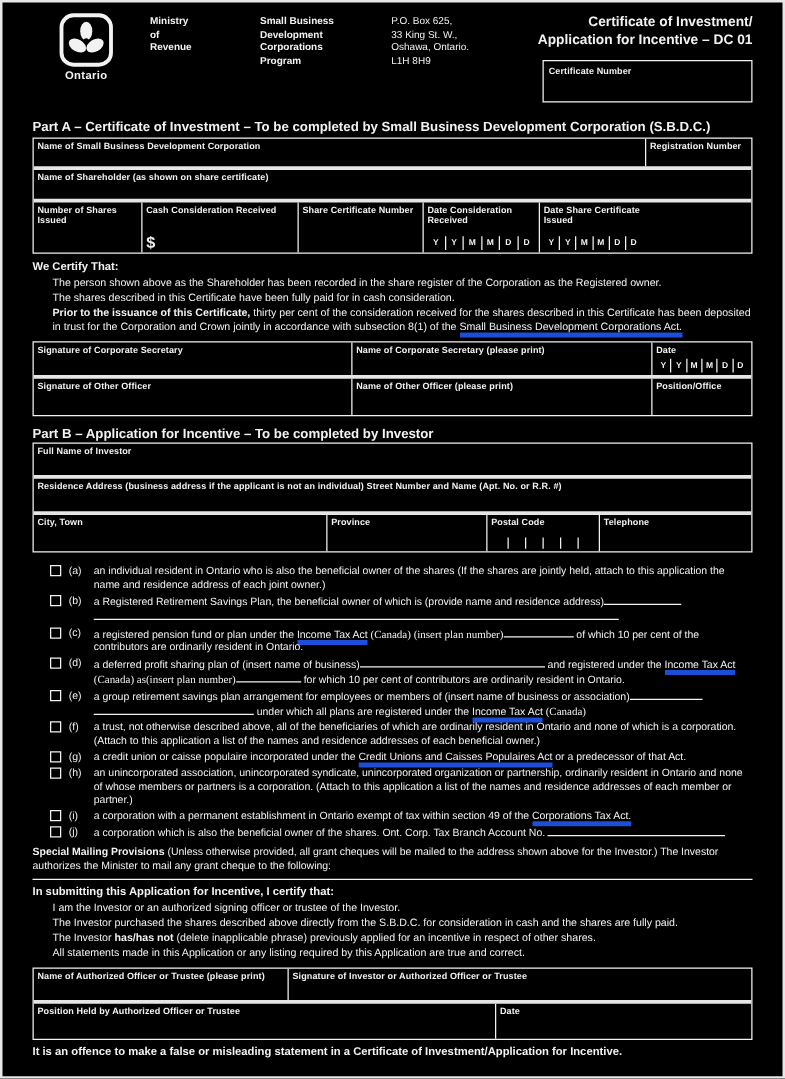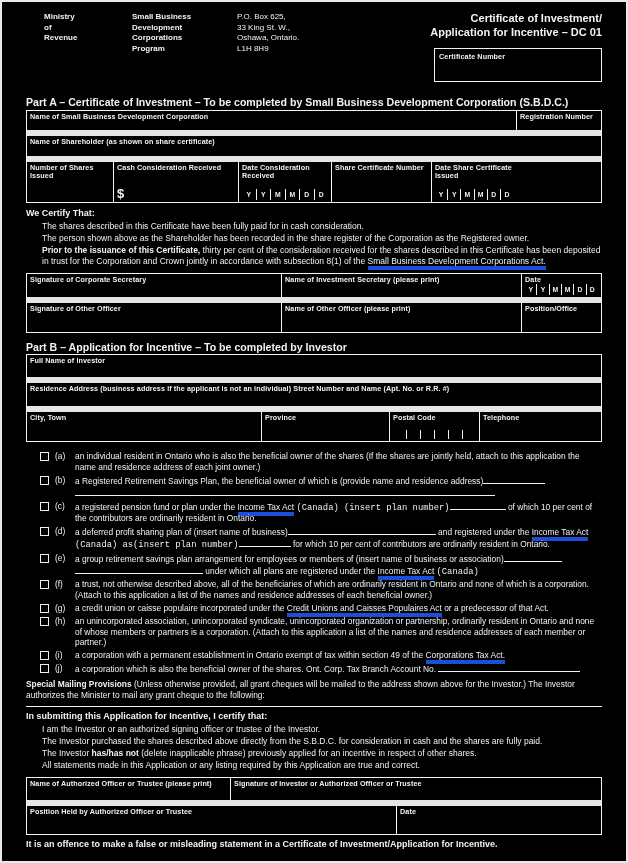--- a/index.html
+++ b/index.html
@@ -21,21 +21,21 @@
   .hcol.c1{margin-left:18px;width:70px;}
   .hcol.c2{margin-left:18px;width:105px;}
   .hcol.c3{width:110px;font-weight:400;}
   .htitle{position:absolute;right:0;top:3px;text-align:right;font-size:11px;line-height:14px;font-weight:700;}
   .certbox{position:absolute;right:0;top:40px;width:168px;height:34px;border:1px solid #f2f2f2;padding:2px 4px;}
   .fl{font-size:7.2px;font-weight:700;line-height:8.5px;letter-spacing:.1px;}
   
   .ptitle{font-size:10.6px;font-weight:700;margin:3px 0 2px 0;}
   
   .tbl{border:1px solid #f2f2f2;}
-  .tr{display:flex;border-bottom:6px solid #e5e5e5;}
+  .tr{display:flex;border-bottom:3px solid #e5e5e5;}
   .tr:last-child{border-bottom:none;}
   .cell{border-right:1px solid #f2f2f2;padding:2px 3px;display:flex;flex-direction:column;}
   .cell:last-child{border-right:none;}
   .h26{height:25px;} .h27{height:26px;} .h40{height:40px;} .h30{height:29px;} .h28{height:28px;justify-content:center;}
   .dollar{font-size:13px;font-weight:700;margin-top:auto;line-height:12px;}
   .dlrow{display:flex;margin-top:auto;height:11px;}
   .dlrow span{flex:1;text-align:center;font-size:6.8px;font-weight:700;border-left:1px solid #f2f2f2;line-height:11px;}
   .dlrow span:first-child{border-left:none;}
   .pticks{display:flex;margin-top:auto;height:9px;}
   .pticks i{flex:1;border-left:1px solid #f2f2f2;}
@@ -46,33 +46,45 @@
   .certify-l{margin-left:16px;margin-bottom:1px;font-size:8.5px;line-height:11px;}
   
   .cbx-list{margin:9px 0 4px 14px;}
   .cbx-item{display:flex;align-items:flex-start;margin-bottom:2px;}
   .cbx{width:9px;height:9px;border:1px solid #f2f2f2;flex:0 0 9px;margin-top:1px;}
   .cbx-label{flex:0 0 16px;margin-left:6px;margin-right:4px;}
   .cbx-text{flex:1;line-height:10.8px;}
   
   .seg-bold{font-weight:700;}
   .seg-underline{border-bottom:4px solid #1d4ed8;}
-  .seg-mono{font-family:Liberation Mono, monospace;font-size:8.8px;}
+  .seg-mono{font-family:Liberation Serif, serif;font-size:8.8px;}
   .seg-blank{display:inline-block;border-bottom:1px solid #f2f2f2;height:9px;vertical-align:baseline;}
   .para{margin-top:3px;line-height:11px;}
   .hrule{border-top:1px solid #f2f2f2;margin:5px -0px 4px 0;}
   .footer-warning{font-size:9px;font-weight:700;margin-top:4px;}
 </style>
 </head>
 <body>
 
 <div class="page">
   <div class="content">
 
     <div class="hdr">
+      <div class="logo-wrap">
+        <svg width="44" height="44" viewBox="0 0 100 100">
+          <rect x="5" y="5" width="90" height="90" rx="22" fill="none" stroke="#f2f2f2" stroke-width="7"></rect>
+          <g fill="#f2f2f2">
+            <ellipse cx="50" cy="34" rx="11" ry="17"></ellipse>
+            <ellipse cx="34" cy="60" rx="11" ry="17" transform="rotate(120 34 60)"></ellipse>
+            <ellipse cx="66" cy="60" rx="11" ry="17" transform="rotate(240 66 60)"></ellipse>
+          </g>
+          <circle cx="50" cy="52" r="5" fill="#000"></circle>
+        </svg>
+        <div class="brand">Ontario</div>
+      </div>
       <div class="hcol c1">
         <div>Ministry</div>
         <div>of</div>
         <div>Revenue</div>
       </div>
       <div class="hcol c2">
         <div>Small Business</div>
         <div>Development</div>
         <div>Corporations</div>
         <div>Program</div>
@@ -109,39 +121,39 @@
         </div>
       </div>
       <div class="tr h40">
         <div class="cell" style="flex:0 0 87px">
           <span class="fl">Number of Shares Issued</span>
         </div>
         <div class="cell" style="flex:0 0 125px">
           <span class="fl">Cash Consideration Received</span>
           <span class="dollar">$</span>
         </div>
+        <div class="cell" style="flex:0 0 100px">
+          <span class="fl">Share Certificate Number</span>
+        </div>
         <div class="cell" style="flex:0 0 93px">
           <span class="fl">Date Consideration Received</span>
           <span class="dlrow">
   <span>Y</span>
 
   <span>Y</span>
 
   <span>M</span>
 
   <span>M</span>
 
   <span>D</span>
 
   <span>D</span>
 </span>
         </div>
-        <div class="cell" style="flex:0 0 100px">
-          <span class="fl">Share Certificate Number</span>
-        </div>
         <div class="cell" style="flex:0 0 84px">
           <span class="fl">Date Share Certificate Issued</span>
           <span class="dlrow">
   <span>Y</span>
 
   <span>Y</span>
 
   <span>M</span>
 
   <span>M</span>
@@ -149,32 +161,32 @@
   <span>D</span>
 
   <span>D</span>
 </span>
         </div>
       </div>
     </div>
 
     <div class="certify">
       <div class="certify-h">We Certify That:</div>
+      <div class="certify-l"><span class="seg-plain">The person shown above as the Shareholder has been recorded in the share register of the Corporation as the Registered owner.</span></div>
       <div class="certify-l"><span class="seg-plain">The shares described in this Certificate have been fully paid for in cash consideration.</span></div>
-      <div class="certify-l"><span class="seg-plain">The person shown above as the Shareholder has been recorded in the share register of the Corporation as the Registered owner.</span></div>
       <div class="certify-l"><span class="seg-bold">Prior to the issuance of this Certificate,</span><span class="seg-plain"> thirty per cent of the consideration received for the shares described in this Certificate has been deposited in trust for the Corporation and Crown jointly in accordance with subsection 8(1) of the </span><span class="seg-underline">Small Business Development Corporations Act.</span></div>
     </div>
 
     <div class="tbl">
       <div class="tr h30">
         <div class="cell" style="flex:0 0 255px">
           <span class="fl">Signature of Corporate Secretary</span>
         </div>
         <div class="cell" style="flex:0 0 240px">
-          <span class="fl">Name of Investment Secretary (please print)</span>
+          <span class="fl">Name of Corporate Secretary (please print)</span>
         </div>
         <div class="cell" style="flex:1">
           <span class="fl">Date</span>
           <span class="dlrow">
   <span>Y</span>
 
   <span>Y</span>
 
   <span>M</span>
 

